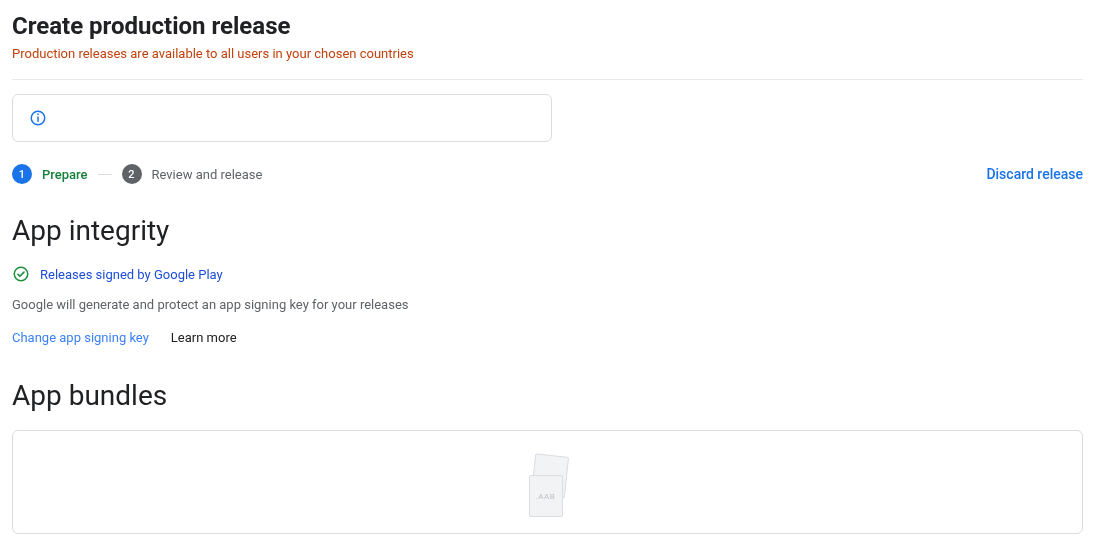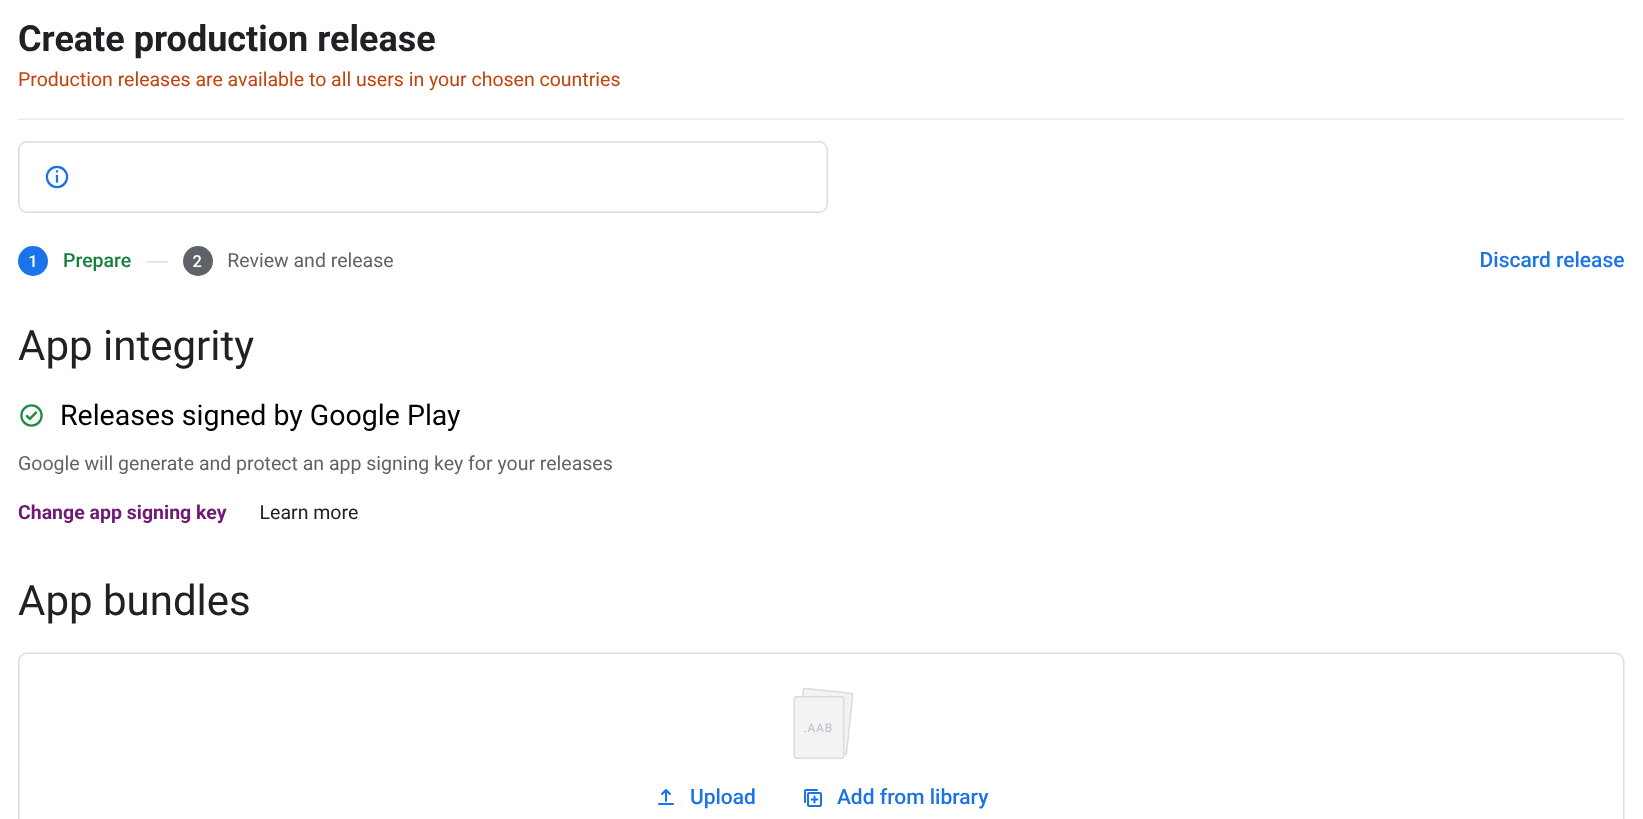--- a/index.html
+++ b/index.html
@@ -115,37 +115,37 @@
       align-items: center;
       gap: 10px;
       margin-bottom: 14px;
     }
     .check-icon {
       width: 18px;
       height: 18px;
       flex-shrink: 0;
     }
     .check-text {
-      font-size: 19px;
-      color: #000000;
+      font-size: 13px;
+      color: #1d4ed8;
     }
     .desc-text {
       font-size: 13px;
       color: #5f6368;
       margin-bottom: 18px;
     }
     .link-row {
       display: flex;
       gap: 22px;
       margin-bottom: 34px;
     }
     .blue-link {
-      color: #701a75;
-      font-size: 13px;
-      font-weight: 700;
+      color: #3b82f6;
+      font-size: 13px;
+      font-weight: 400;
       cursor: pointer;
       user-select: none;
     }
     .grey-link {
       color: #202124;
       font-size: 13px;
       cursor: pointer;
       user-select: none;
     }
     .drop-zone {
@@ -171,21 +171,21 @@
       border: 1px solid #dadce0;
       border-radius: 2px;
     }
     .file-page.back {
       left: 6px;
       top: 0;
       transform: rotate(6deg);
     }
     .file-page.front {
       left: 2px;
-      top: 4px;
+      top: 20px;
       display: flex;
       align-items: center;
       justify-content: center;
       font-size: 8px;
       color: #bdc1c6;
       font-weight: 400;
       letter-spacing: 0.5px;
     }
     .drop-text {
       font-size: 13px;
@@ -258,30 +258,13 @@
   <span class="grey-link">Learn more</span>
 </div>
 
 <h2 class="section-title">App bundles</h2>
 
 <div class="drop-zone">
   <div class="file-illustration">
     <div class="file-page back"></div>
     <div class="file-page front">.AAB</div>
   </div>
-  <div class="drop-actions">
-    <span class="action-btn">
-      <svg class="action-icon" viewBox="0 0 24 24">
-        <path d="M12 4 L12 15 M12 4 L8 8 M12 4 L16 8" fill="none" stroke="#1a73e8" stroke-width="2" stroke-linecap="round" stroke-linejoin="round"></path>
-        <path d="M5 18 L19 18" fill="none" stroke="#1a73e8" stroke-width="2" stroke-linecap="round"></path>
-      </svg>
-      <span>Upload</span>
-    </span>
-    <span class="action-btn">
-      <svg class="action-icon" viewBox="0 0 24 24">
-        <rect x="7" y="7" width="13" height="13" rx="1" fill="none" stroke="#1a73e8" stroke-width="2"></rect>
-        <path d="M4 16 L4 5 C4 4.45 4.45 4 5 4 L16 4" fill="none" stroke="#1a73e8" stroke-width="2" stroke-linecap="round"></path>
-        <path d="M13.5 10.5 L13.5 16.5 M10.5 13.5 L16.5 13.5" fill="none" stroke="#1a73e8" stroke-width="2" stroke-linecap="round"></path>
-      </svg>
-      <span>Add from library</span>
-    </span>
-  </div>
 </div>
 
 </body></html>

